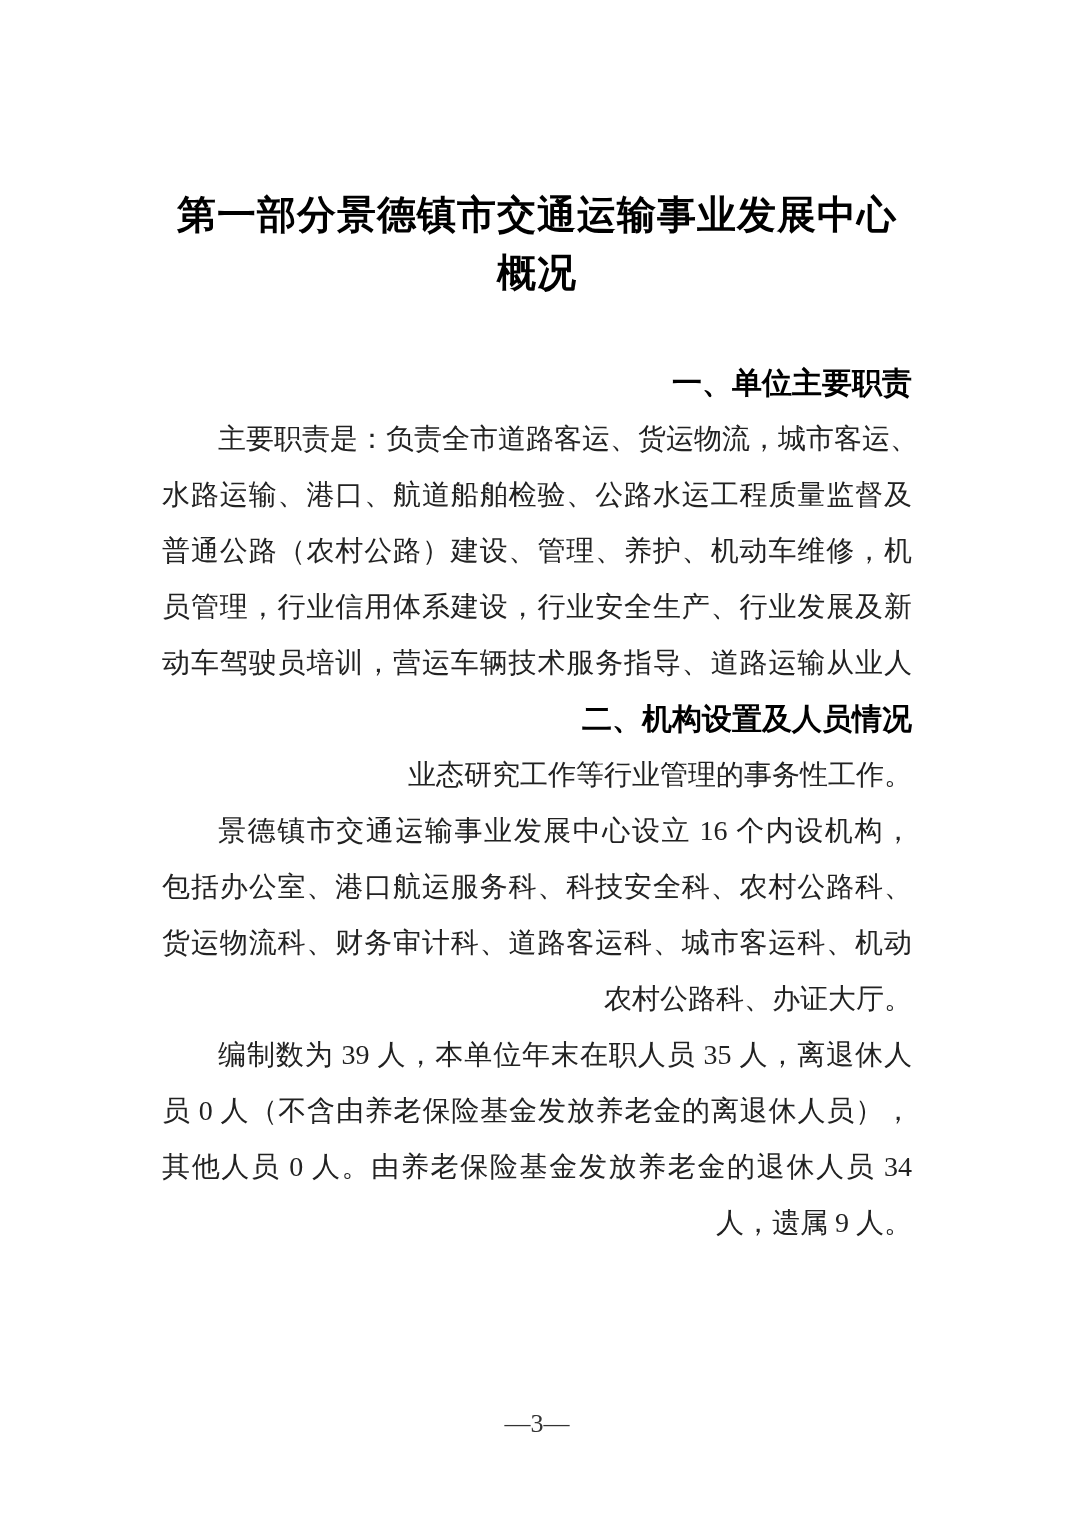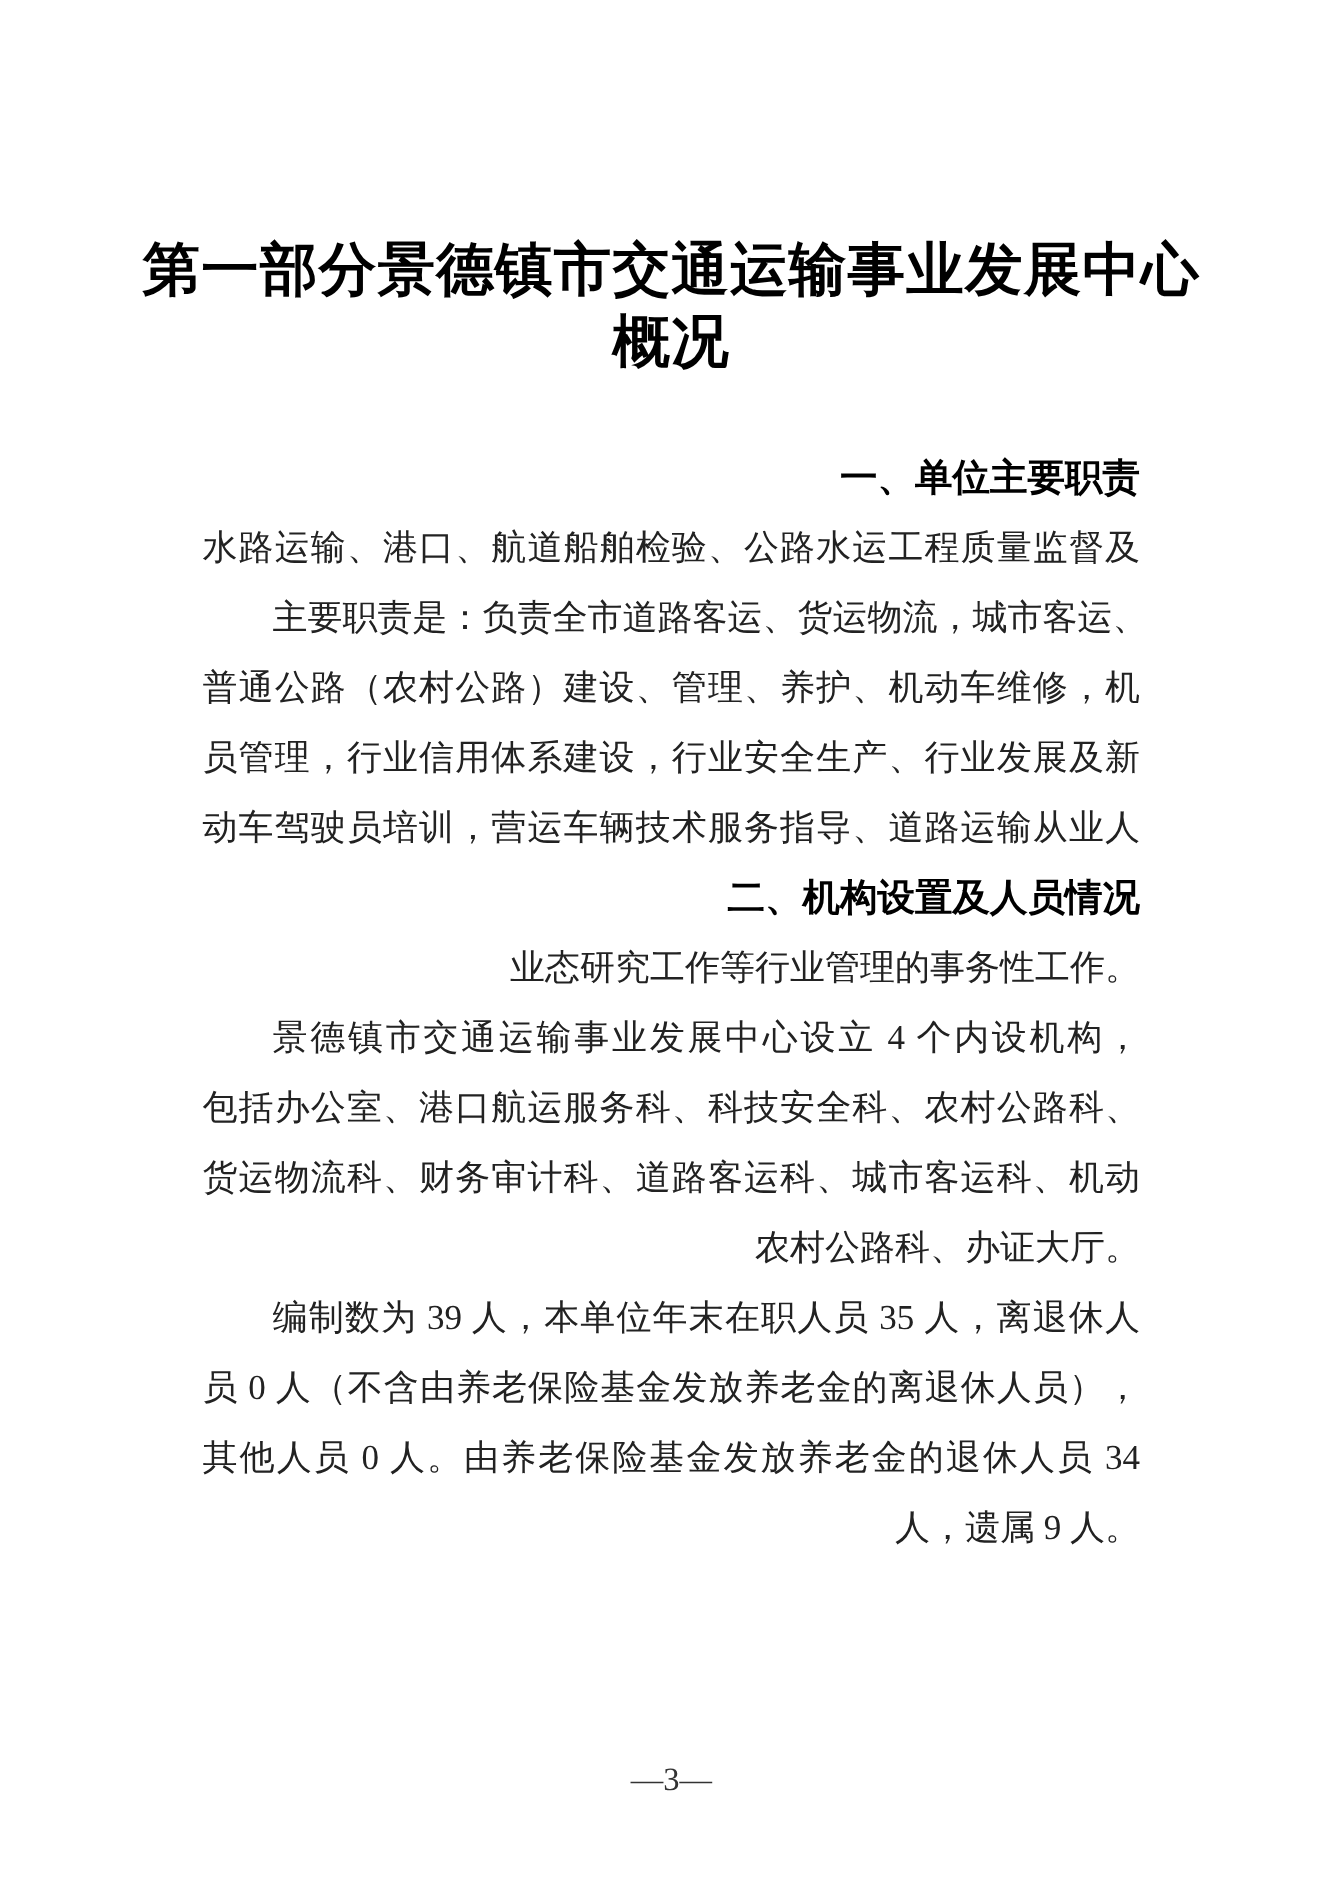--- a/index.html
+++ b/index.html
@@ -12,21 +12,21 @@
     box-sizing: border-box;
     padding-top: 186px;
     font-family: "Liberation Serif", "DejaVu Serif", serif;
     color: #222222;
   }
   .doc-title {
     margin: 0 70px;
     text-align: center;
     font-family: "Liberation Sans", "DejaVu Sans", sans-serif;
     font-weight: 700;
-    font-size: 46px;
+    font-size: 39px;
     line-height: 58px;
     color: #000000;
     letter-spacing: 1px;
   }
   .title-line { display: block; }
   .content {
     margin: 53px auto 0;
     width: 750px;
     font-size: 28px;
     line-height: 56px;
@@ -67,30 +67,30 @@
 
   <h1 class="doc-title">
     <span class="title-line">第一部分景德镇市交通运输事业发展中心</span>
     <span class="title-line">概况</span>
   </h1>
 
   <div class="content">
 
     <div class="tline heading">一、单位主要职责</div>
 
+    <div class="tline indent jst">主要职责是：负责全市道路客运、货运物流，城市客运、</div>
     <div class="tline jst">水路运输、港口、航道船舶检验、公路水运工程质量监督及</div>
-    <div class="tline indent jst">主要职责是：负责全市道路客运、货运物流，城市客运、</div>
     <div class="tline jst">普通公路（农村公路）建设、管理、养护、机动车维修，机</div>
     <div class="tline jst">员管理，行业信用体系建设，行业安全生产、行业发展及新</div>
     <div class="tline jst">动车驾驶员培训，营运车辆技术服务指导、道路运输从业人</div>
     <div class="tline heading">二、机构设置及人员情况</div>
 
     <div class="tline">业态研究工作等行业管理的事务性工作。</div>
 
-    <div class="tline indent jst">景德镇市交通运输事业发展中心设立 4 个内设机构，</div>
+    <div class="tline indent jst">景德镇市交通运输事业发展中心设立 16 个内设机构，</div>
     <div class="tline jst">包括办公室、港口航运服务科、科技安全科、农村公路科、</div>
     <div class="tline jst">货运物流科、财务审计科、道路客运科、城市客运科、机动</div>
     <div class="tline">农村公路科、办证大厅。</div>
 
     <div class="tline indent jst">编制数为 39 人，本单位年末在职人员 35 人，离退休人</div>
     <div class="tline jst">员 0 人（不含由养老保险基金发放养老金的离退休人员），</div>
     <div class="tline jst">其他人员 0 人。由养老保险基金发放养老金的退休人员 34</div>
     <div class="tline">人，遗属 9 人。</div>
 
   </div>

